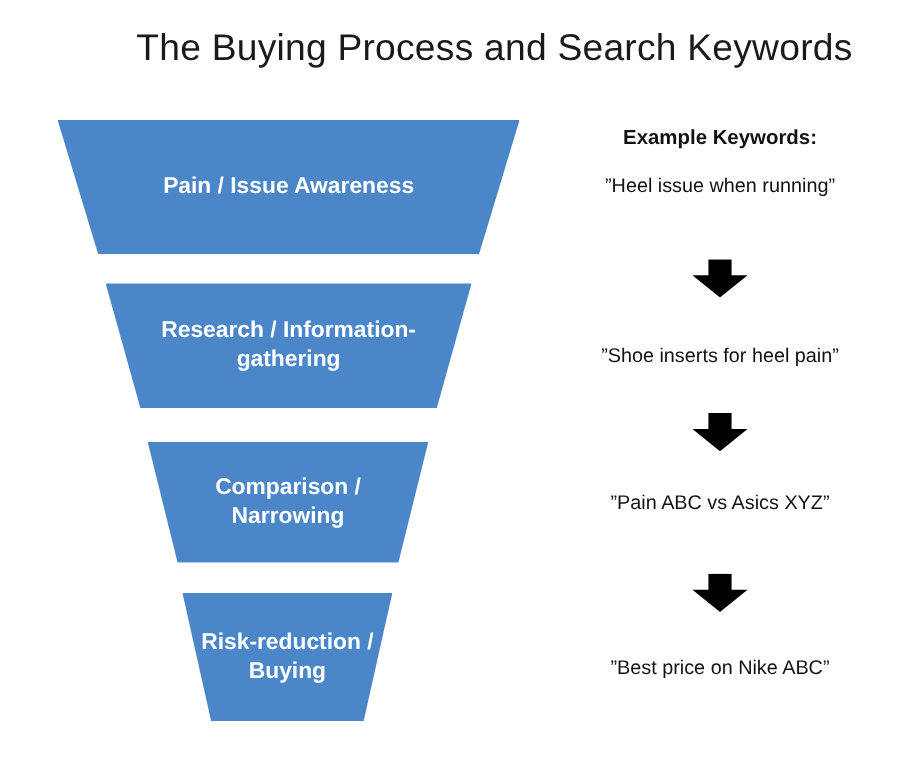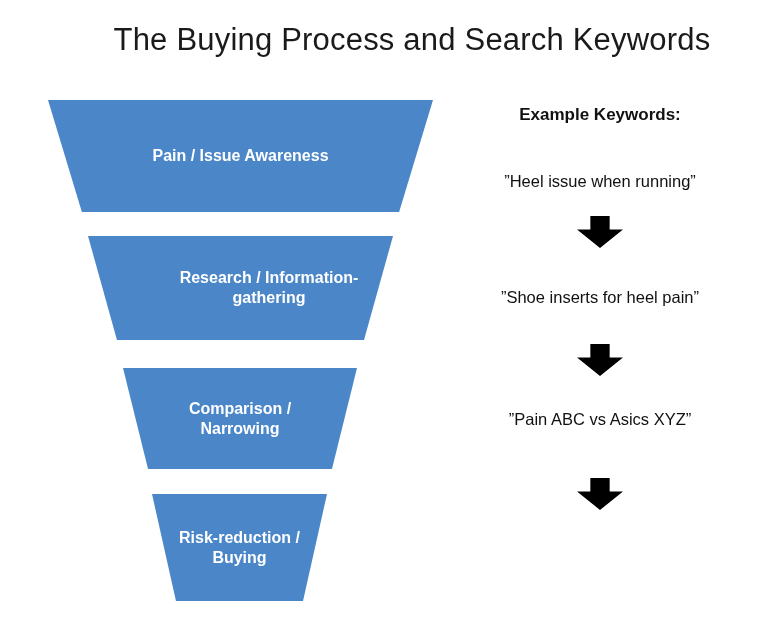--- a/index.html
+++ b/index.html
@@ -31,28 +31,28 @@
   .stage {
     position: absolute;
     display: flex;
     align-items: center;
     justify-content: center;
     background: #4a86c8;
   }
   .stage .label {
     color: #ffffff;
     font-weight: bold;
-    font-size: 16px;
+    font-size: 19px;
     text-align: center;
     line-height: 1.25;
   }
   .stage-1 { left: 48px;  top: 100px; width: 385px; height: 112px;
     clip-path: polygon(0% 0%, 100% 0%, 91.2% 100%, 8.8% 100%); }
   .stage-2 { left: 88px;  top: 236px; width: 305px; height: 104px;
-    clip-path: polygon(0% 0%, 100% 0%, 90.5% 100%, 9.5% 100%); justify-content: flex-end; }
+    clip-path: polygon(0% 0%, 100% 0%, 90.5% 100%, 9.5% 100%); }
   .stage-3 { left: 123px; top: 368px; width: 234px; height: 101px;
     clip-path: polygon(0% 0%, 100% 0%, 89.3% 100%, 10.7% 100%); }
   .stage-4 { left: 152px; top: 494px; width: 175px; height: 107px;
     clip-path: polygon(0% 0%, 100% 0%, 86.3% 100%, 13.7% 100%); }
   .stage-1 .label { max-width: 300px; }
   .stage-2 .label { max-width: 248px; }
   .stage-3 .label { max-width: 150px; }
   .stage-4 .label { max-width: 150px; }
   
   .kw-col {
@@ -73,21 +73,21 @@
     color: #111111;
   }
   .kw-item {
     position: absolute;
     left: 0;
     width: 100%;
     text-align: center;
     font-size: 16.5px;
     color: #111111;
   }
-  .kw-1 { top: 172px; }
+  .kw-1 { top: 146px; }
   .kw-2 { top: 288px; }
   .kw-3 { top: 410px; }
   .kw-4 { top: 548px; }
   .down-arrow {
     position: absolute;
     left: 50%;
     transform: translateX(-50%);
     width: 46px;
     height: 32px;
     background: #000000;
@@ -122,15 +122,16 @@
 
     <div class="kw-item kw-1">”Heel issue when running”</div>
     <div class="down-arrow arrow-1"></div>
 
     <div class="kw-item kw-2">”Shoe inserts for heel pain”</div>
     <div class="down-arrow arrow-2"></div>
 
     <div class="kw-item kw-3">”Pain ABC vs Asics XYZ”</div>
     <div class="down-arrow arrow-3"></div>
 
+    <div class="kw-item kw-4">”Best price on Nike ABC”</div>
   </div>
 
 </div>
 
 </body></html>

